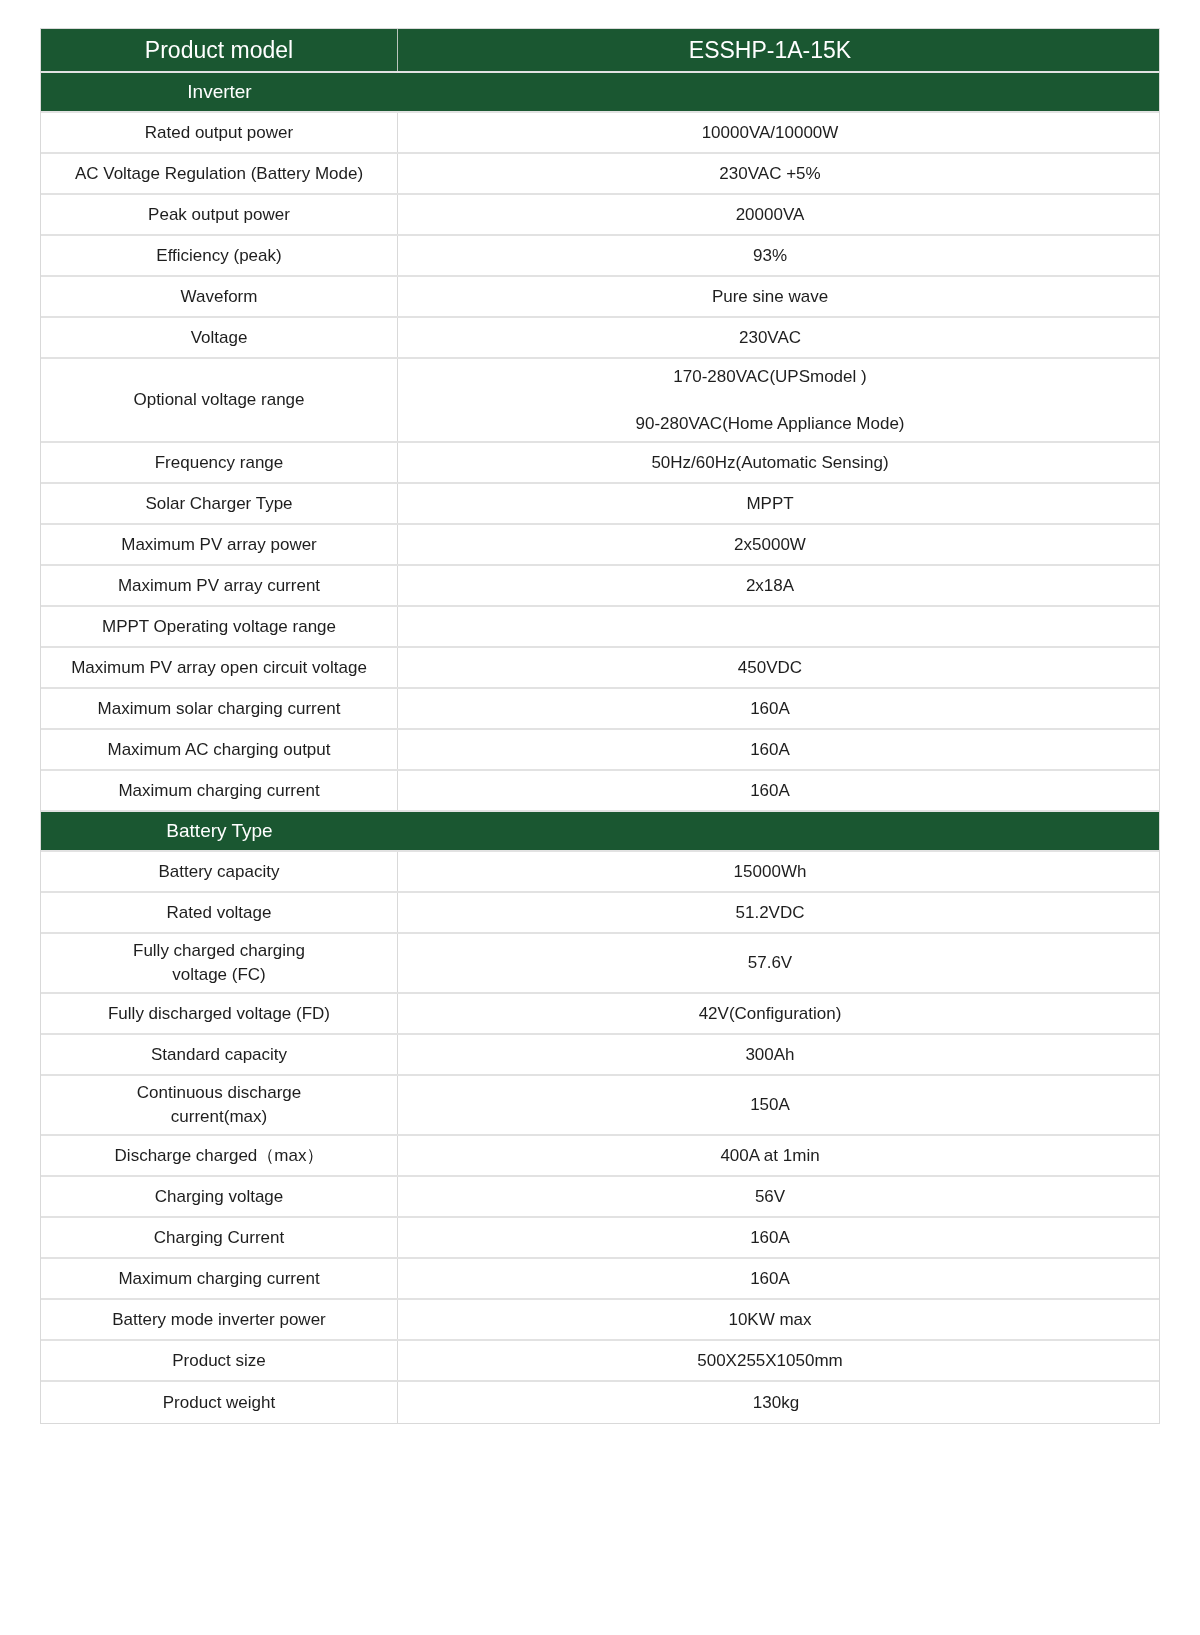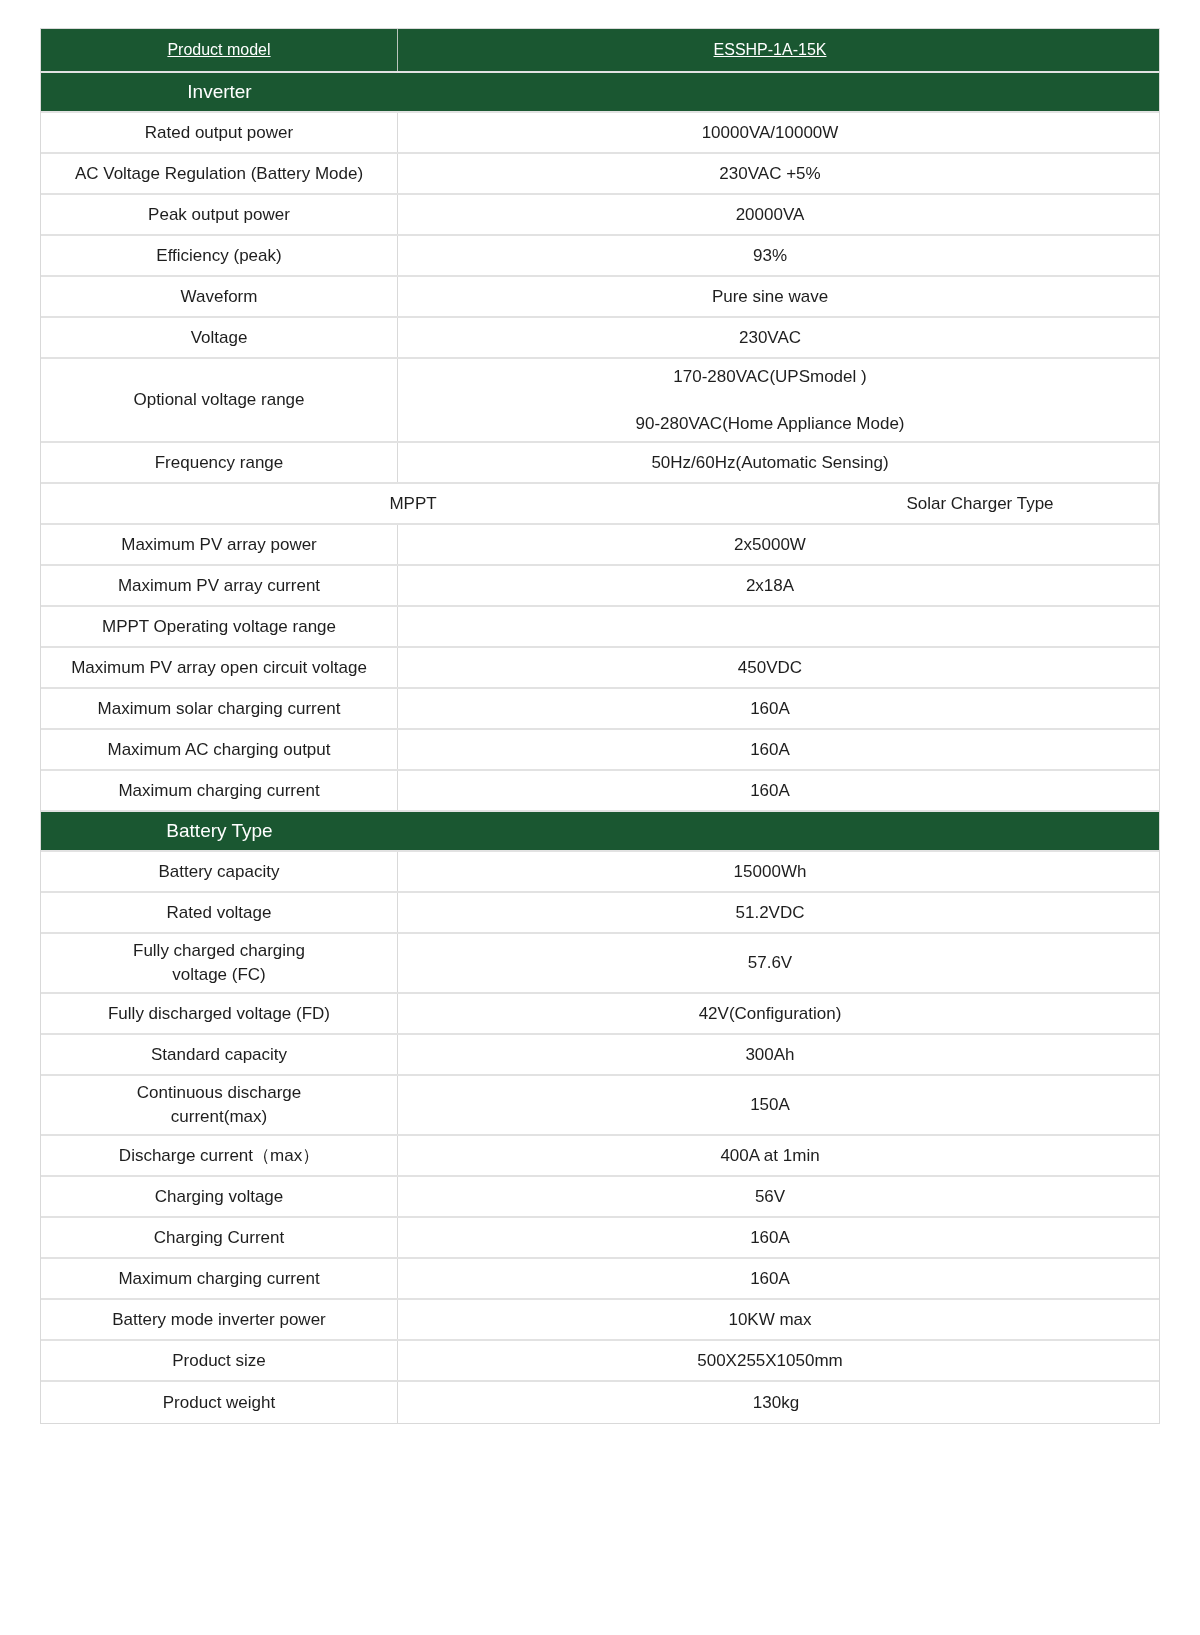--- a/index.html
+++ b/index.html
@@ -62,22 +62,21 @@
   }
 
   
   .header-row {
     background: var(--green, #1a5731);
     min-height: 44px;
   }
   .header-row .label-cell,
   .header-row .value-cell {
     color: var(--header-text, #ffffff);
-    font-size: 16px;
-    text-decoration: underline;
+    font-size: 23px;
   }
   .header-row .label-cell { border-right: 1px solid #b9c4bc; }
 
   
   .section-row {
     background: var(--green, #1a5731);
     min-height: 40px;
   }
   .section-label {
     width: 357px;
@@ -137,22 +136,22 @@
         <div class="cell value-cell">
           <div class="value-line">170-280VAC(UPSmodel )</div>
           <div class="value-line">90-280VAC(Home Appliance Mode)</div>
         </div>
       </div>
       <div class="t-row spec-row">
         <div class="cell label-cell">Frequency range</div>
         <div class="cell value-cell">50Hz/60Hz(Automatic Sensing)</div>
       </div>
       <div class="t-row spec-row">
+        <div class="cell label-cell">Solar Charger Type</div>
         <div class="cell value-cell">MPPT</div>
-        <div class="cell label-cell">Solar Charger Type</div>
       </div>
       <div class="t-row spec-row">
         <div class="cell label-cell">Maximum PV array power</div>
         <div class="cell value-cell">2x5000W</div>
       </div>
       <div class="t-row spec-row">
         <div class="cell label-cell">Maximum PV array current</div>
         <div class="cell value-cell">2x18A</div>
       </div>
       <div class="t-row spec-row">
@@ -197,21 +196,21 @@
       <div class="t-row spec-row">
         <div class="cell label-cell">Standard capacity</div>
         <div class="cell value-cell">300Ah</div>
       </div>
       <div class="t-row spec-row">
         <div class="cell label-cell">Continuous discharge
 current(max)</div>
         <div class="cell value-cell">150A</div>
       </div>
       <div class="t-row spec-row">
-        <div class="cell label-cell">Discharge current（max）</div>
+        <div class="cell label-cell">Discharge charged（max）</div>
         <div class="cell value-cell">400A at 1min</div>
       </div>
       <div class="t-row spec-row">
         <div class="cell label-cell">Charging voltage</div>
         <div class="cell value-cell">56V</div>
       </div>
       <div class="t-row spec-row">
         <div class="cell label-cell">Charging Current</div>
         <div class="cell value-cell">160A</div>
       </div>

